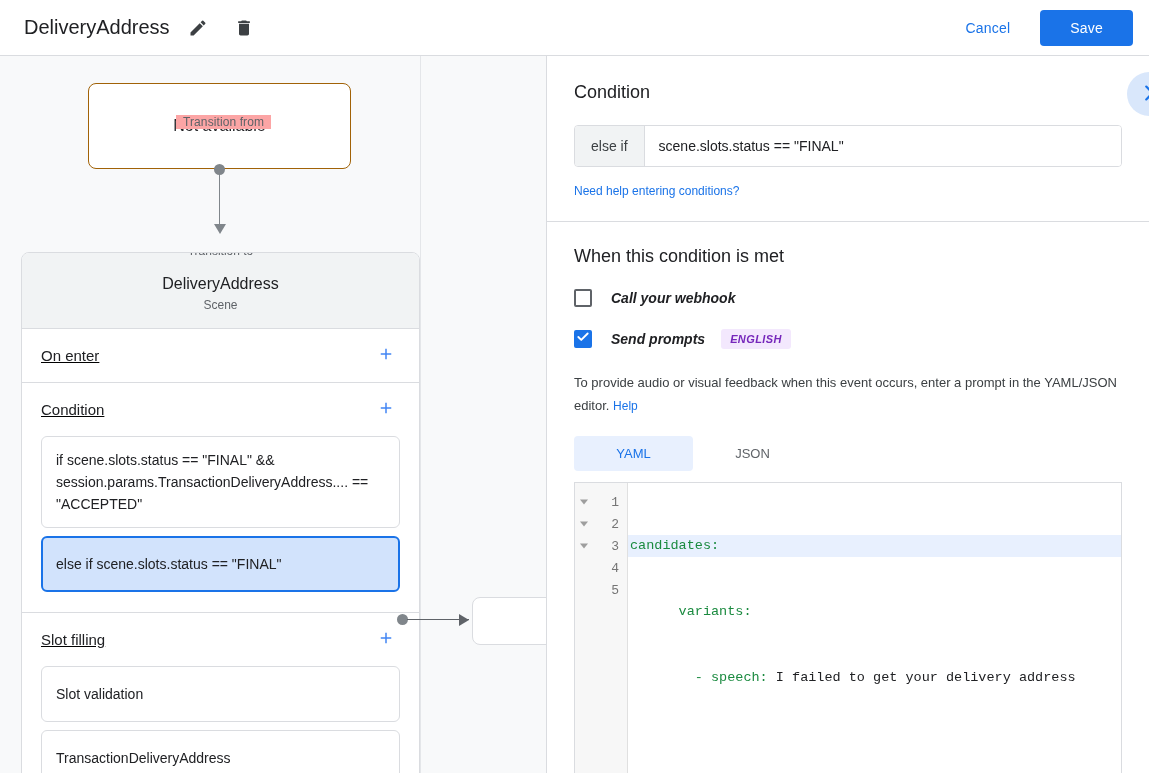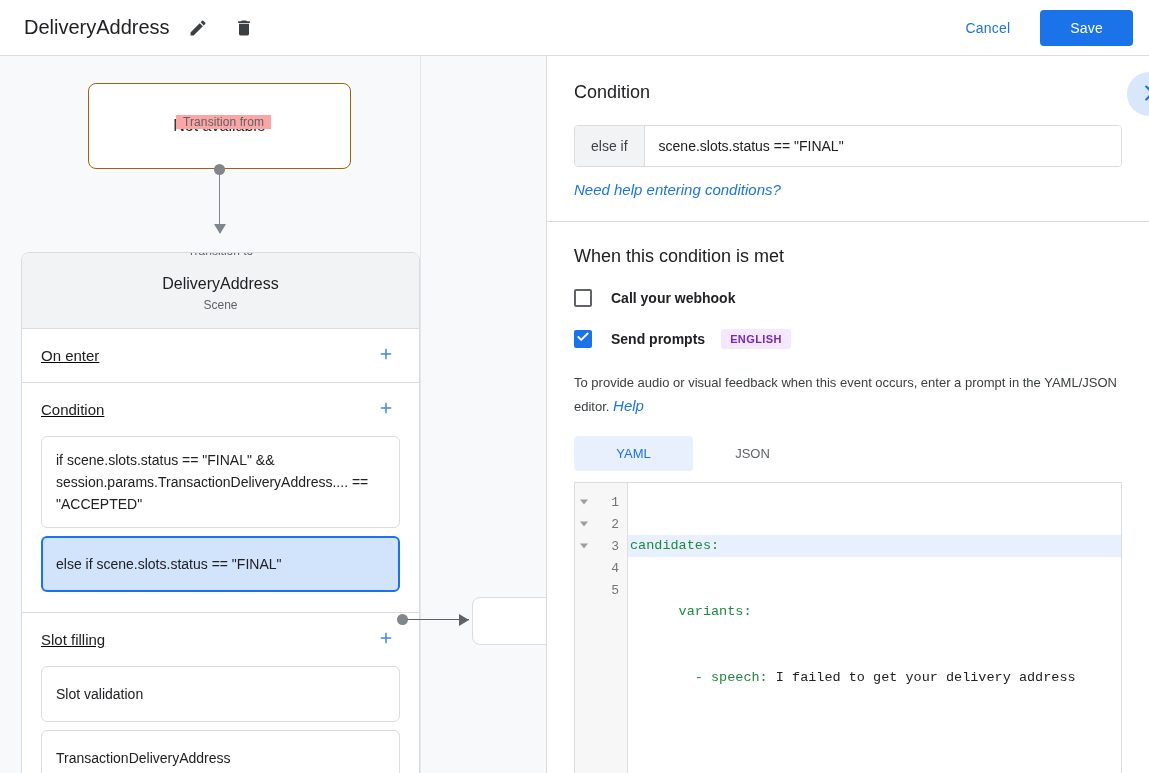--- a/index.html
+++ b/index.html
@@ -158,25 +158,25 @@
   .cond-prefix {
     background: #f1f3f4; border-right: 1px solid #dadce0;
     display: flex; align-items: center; padding: 0 16px;
     font-size: 14px; color: #3c4043; white-space: nowrap;
   }
   .cond-input {
     flex: 1 1 auto; border: none; outline: none; padding: 0 14px;
     font-size: 14px; color: #202124; font-family: "Liberation Sans", sans-serif;
     background: #ffffff;
   }
-  .link { color: #1a73e8; font-size: 15px; text-decoration: none; cursor: pointer; font-style: italic; }
+  .link { color: #1a73e8; font-size: 12px; text-decoration: none; cursor: pointer; }
   .help-link-row { margin-top: 14px; }
 
   .panel-met { padding-top: 24px; }
-  .check-row { display: flex; align-items: center; margin-bottom: 22px; }
+  .check-row { display: flex; align-items: center; margin-bottom: 22px; font-style: italic; }
   .cbox {
     width: 18px; height: 18px; border: 2px solid #5f6368; border-radius: 2px;
     background: #ffffff; cursor: pointer; flex: 0 0 auto;
   }
   .cbox.checked {
     background: #1a73e8; border-color: #1a73e8;
     display: flex; align-items: center; justify-content: center;
   }
   .check-label { font-size: 14px; color: #202124; font-weight: 700; margin-left: 19px; }
   .badge {

